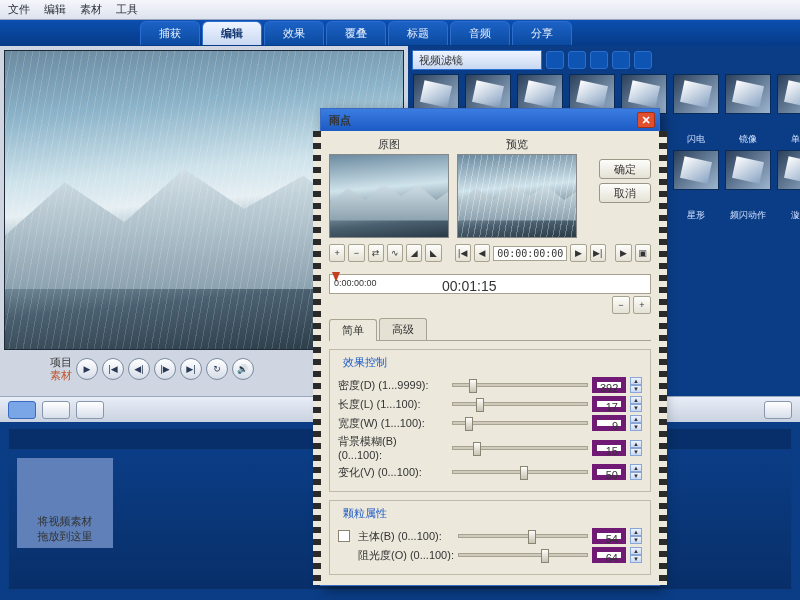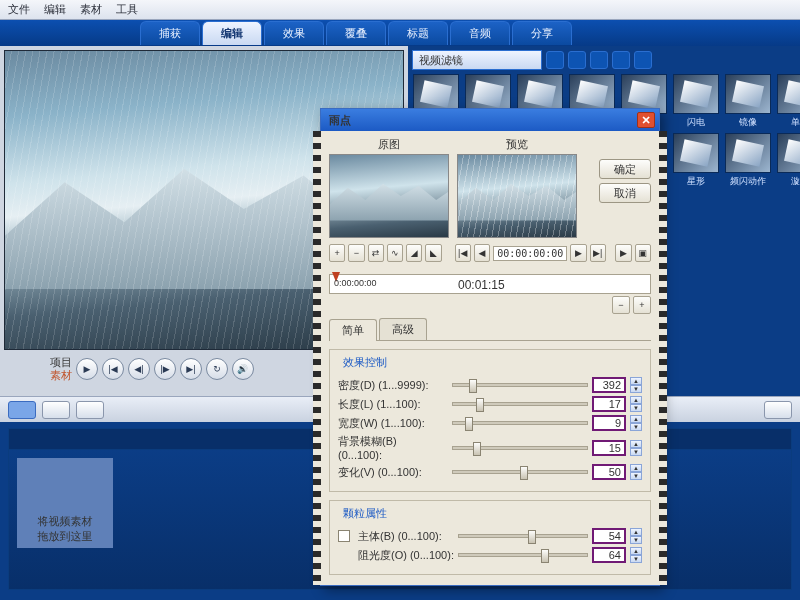--- a/index.html
+++ b/index.html
@@ -23,21 +23,21 @@
 .proj-label .b{color:#c0522a}
 
 .rpanel{flex:1;background:#0b3d86;padding:4px}
 .filterbar{display:flex;align-items:center;gap:4px;margin-bottom:4px}
 .combo{background:linear-gradient(#eef4ff,#c9d9f2);border:1px solid #2a6ed0;height:20px;flex:0 0 130px;display:flex;align-items:center;padding:0 6px;color:#173a74}
 .tbico{width:18px;height:18px;background:#0d54b3;border:1px solid #2a6ed0;border-radius:3px;display:inline-block}
 .thumbs{display:grid;grid-template-columns:repeat(8,48px);gap:4px}
 .th{display:flex;flex-direction:column;align-items:center}
 .th .img{width:46px;height:40px;background:linear-gradient(135deg,#2a3f5a,#9db6d0);border:1px solid #0a2a58;position:relative}
 .th .img::after{content:"";position:absolute;inset:8px;background:linear-gradient(135deg,#fff,#8aa5c4);transform:rotate(12deg)}
-.th span{color:#cfe0ff;font-size:9px;margin-top:2px;white-space:nowrap;overflow:hidden;width:48px;text-align:center}
+.th span{color:#cfe0ff;font-size:9px;margin-top:19px;white-space:nowrap;overflow:hidden;width:48px;text-align:center}
 .rpanel .sidelabel{color:#cfe0ff;font-size:10px;margin:6px 0 2px}
 
 .tl-tools{height:26px;background:linear-gradient(#e9eef7,#c9d2e0);display:flex;align-items:center;gap:6px;padding:0 8px;border-top:1px solid #9aa6bd}
 .tbtn2{width:28px;height:18px;background:linear-gradient(#fff,#d7dfeb);border:1px solid #8a96ac;border-radius:3px}
 .tbtn2.active{background:#7aa6e8;border-color:#3a6bc0}
 .timeline{background:#0b3d86;height:200px;padding:6px 8px;display:flex;flex-direction:column;gap:0}
 .ruler{height:22px;background:#082f69;border:1px solid #0a3c7e;position:relative}
 .track{height:140px;display:flex;align-items:flex-start;gap:12px;padding:8px;background:linear-gradient(#0b3d86,#082f69);border:1px solid #0a3c7e;border-top:none}
 .clip{width:96px;background:#0d54b3;border:1px solid #3a7de0;padding:3px;display:flex;flex-direction:column;align-items:center}
 .clip .cimg{width:90px;height:60px;background:linear-gradient(#6b8aa0,#2a3a46);border:2px solid #7ab0ff}
@@ -65,21 +65,21 @@
 .mslider .mk{position:absolute;top:-3px;left:2px;width:8px;height:10px;background:#c04020;clip-path:polygon(50% 100%,0 0,100% 0)}
 .mtabs{display:flex;margin-top:4px;border-bottom:1px solid #a8a290}
 .mtab{padding:3px 12px;border:1px solid #a8a290;border-bottom:none;background:#e5e1d4;margin-right:2px;border-radius:3px 3px 0 0}
 .mtab.active{background:#ece8dc;position:relative;top:1px}
 .group{border:1px solid #c0baa8;margin-top:8px;padding:6px 8px 8px}
 .group>.gt{color:#1c5ac4;font-size:11px;margin:-12px 0 4px 2px;background:#ece8dc;display:inline-block;padding:0 3px}
 .row{display:flex;align-items:center;gap:4px;margin:3px 0}
 .row .rl{width:110px;font-size:11px}
 .row .slide{flex:1;height:4px;background:#cfcabb;position:relative;border:1px solid #a8a290}
 .row .slide .kn{position:absolute;top:-5px;width:8px;height:14px;background:linear-gradient(#fdfdfb,#c9c3b2);border:1px solid #8a8472}
-.row .val{width:34px;height:16px;border:2px solid #701a75;background:#fff;text-align:right;padding:0 3px;font-size:11px}
+.row .val{width:34px;height:16px;border:5px solid #701a75;background:#fff;text-align:right;padding:0 3px;font-size:11px}
 .row .spin{width:12px;height:16px;display:flex;flex-direction:column}
 .row .spin div{flex:1;border:1px solid #8aa5d8;background:linear-gradient(#eef4ff,#c9d9f2);font-size:6px;display:flex;align-items:center;justify-content:center}
 .chk{width:12px;height:12px;border:1px solid #8a8472;background:#fff;margin-right:4px}
 
 
 .modal::before,.modal::after{content:"";position:absolute;top:22px;bottom:0;width:8px;background:repeating-linear-gradient(#2a2a2a 0 6px,#ece8dc 6px 12px)}
 .modal::before{left:-8px}.modal::after{right:-8px}
 </style>
 </head>
 <body>
@@ -254,21 +254,21 @@
       <span class="tc">00:00:00:00</span>
       <div class="mtb">▶</div>
       <div class="mtb">▶|</div>
       <div style="width:4px"></div>
       <div class="mtb">▶</div>
       <div class="mtb">▣</div>
     </div>
     <div class="mslider">
       <div class="mk"></div>
       <span style="position:absolute;left:4px;top:3px;font-size:9px">0:00:00:00</span>
-      <span style="position:absolute;left:128px;top:3px;font-size:12px">00:01:15</span>
+      <span style="position:absolute;left:112px;top:3px;font-size:14px">00:01:15</span>
     </div>
     <div style="text-align:right;margin-top:2px">
       <span class="mtb" style="display:inline-flex">−</span>
       <span class="mtb" style="display:inline-flex">+</span>
     </div>
 
     <div class="mtabs">
       <div class="mtab active">简单</div>
       <div class="mtab">高级</div>
     </div>

